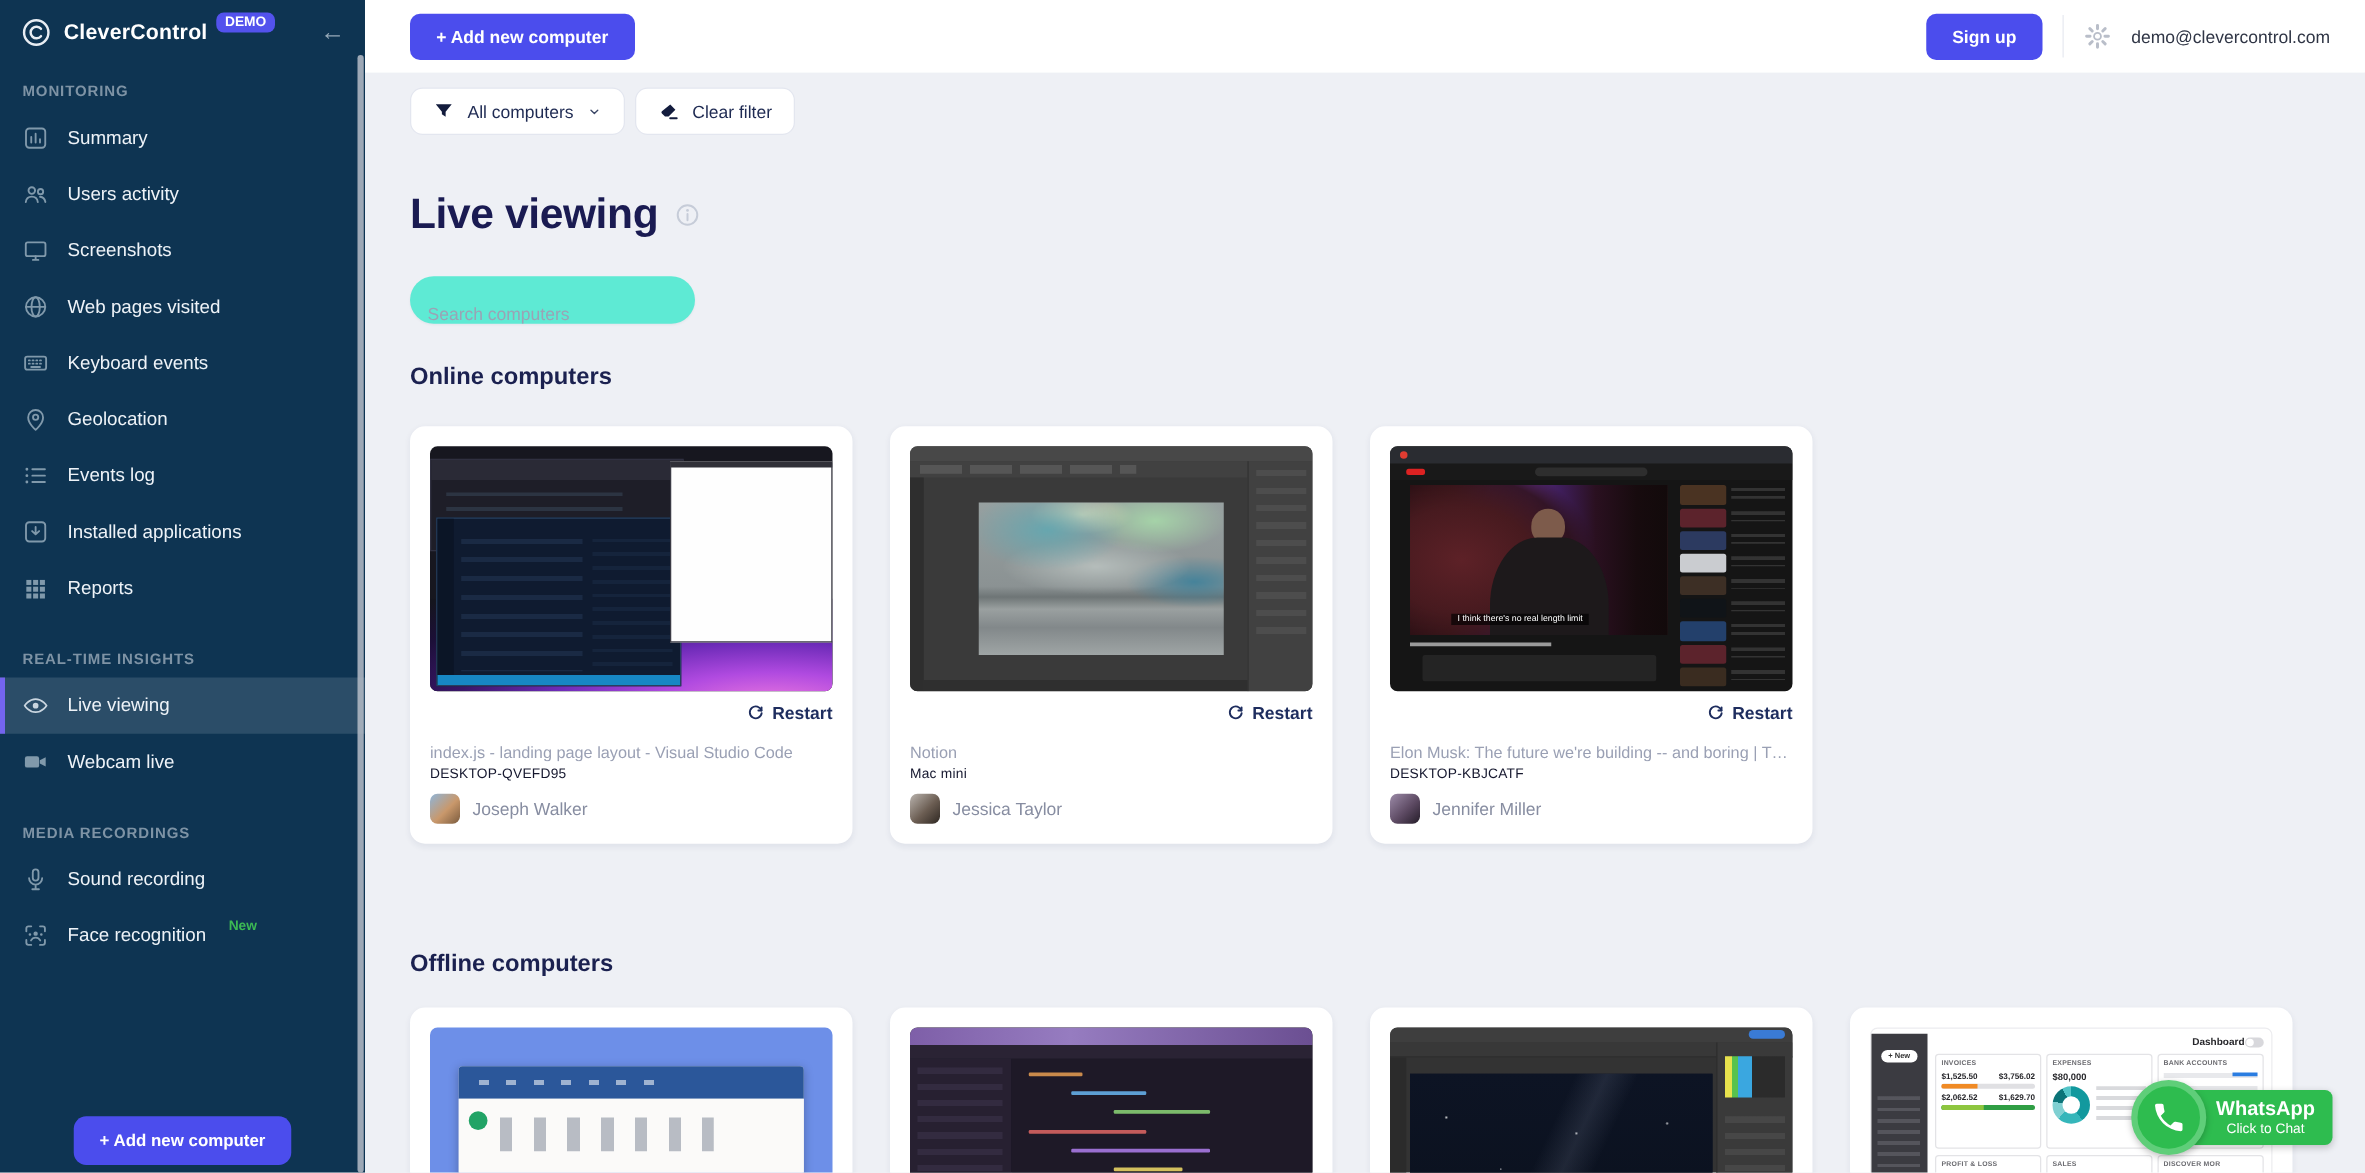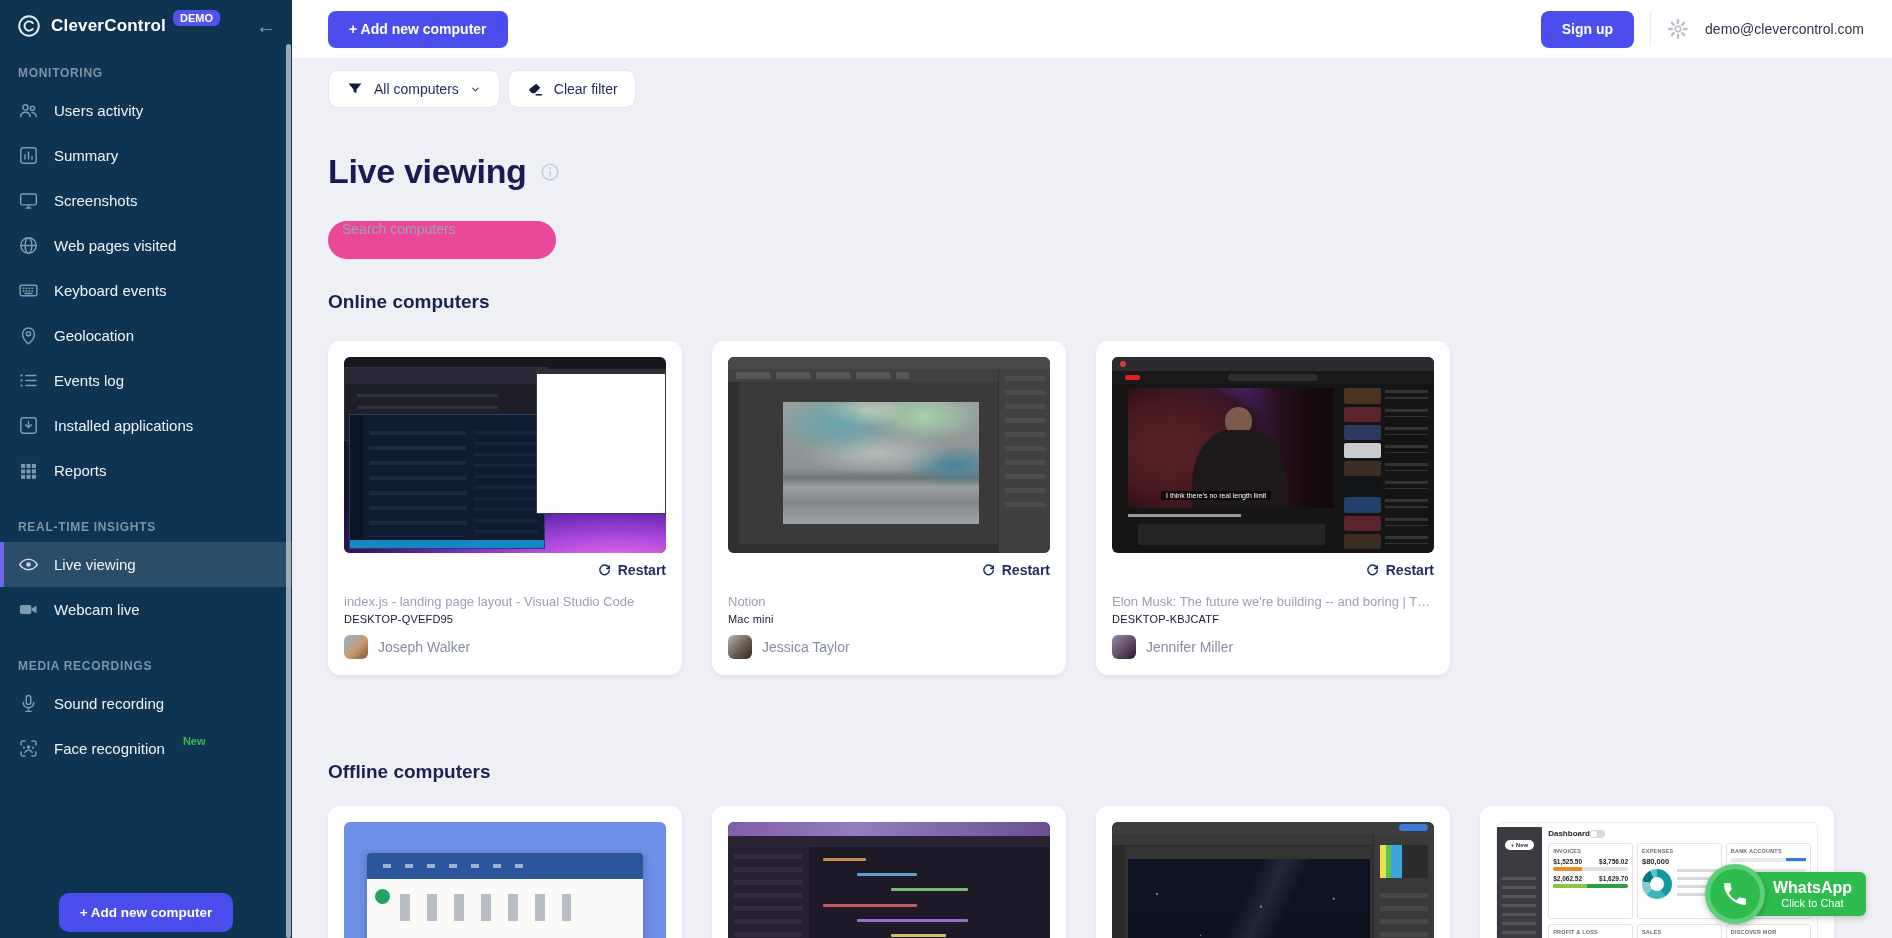--- a/index.html
+++ b/index.html
@@ -41,21 +41,21 @@
   .pill .ic { width:18px; height:18px; color:#131c3d; display:flex; }
   .pill .ic svg { width:100%; height:100%; }
   .pill .chev { width:13px; height:13px; color:#3a4665; display:flex; }
   .pill .chev svg { width:100%; height:100%; }
 
   .title-row { display:flex; align-items:center; gap:13px; margin-top:44px; }
   .page-title { font-size:34px; font-weight:800; color:#1a1b52; letter-spacing:-.3px; }
   .info-ic { width:20px; height:20px; color:#c6ccd8; display:flex; cursor:pointer; }
   .info-ic svg { width:100%; height:100%; }
 
-  .search-box { margin-top:30px; width:228px; height:38px; background:#ec4899; border-radius:19px; display:flex; align-items:flex-start; padding:0 14px; box-shadow:0 1px 2px rgba(16,24,64,.05);gap:36px; }
+  .search-box { margin-top:30px; width:228px; height:38px; background:#5eead4; border-radius:19px; display:flex; align-items:flex-end; padding:0 14px; box-shadow:0 1px 2px rgba(16,24,64,.05);gap:36px; }
   .search-box input { border:none; outline:none; flex:1; font-size:14px; font-family:inherit; color:#333; background:transparent; }
   .search-box input::placeholder { color:#9aa3b5; }
   .search-ic { width:19px; height:19px; color:#1b2f5e; display:flex; }
   .search-ic svg { width:100%; height:100%; }
 
   .section-heading { font-size:19px; font-weight:800; color:#1b2150; }
   .h-online { margin-top:32px; }
   .h-offline { margin-top:86px; }
   .cards-row { display:flex; gap:30px; margin-top:28px; }
   .cards-row.offline { margin-top:23px; }
@@ -168,21 +168,21 @@
     linear-gradient(#0d1424, #0a101c); }
   .a6-panel { top:6%; right:0; bottom:0; width:19%; background:#3a3a3a; border-left:1px solid #2c2c2c; }
   .a6-panel::before { content:""; position:absolute; left:10%; top:6%; width:80%; height:18%; background:linear-gradient(90deg,#e8e24d 0 12%,#58c24d 12% 22%,#3aa7e0 22% 45%,#2b2b2b 45% 100%); }
   .a6-panel::after { content:""; position:absolute; left:10%; top:32%; width:80%; height:52%; background:repeating-linear-gradient(#474747 0 5px, transparent 5px 13px); }
 
   .t-fin { background:#fff; border:1px solid #ececef; }
   .a7-side { left:0; top:2%; bottom:-30%; width:14%; background:#3b3b41; padding-top:6px; text-align:center; }
   .a7-side::after { content:""; position:absolute; left:12%; top:20%; width:76%; height:70%; background:repeating-linear-gradient(#55555c 0 3px, transparent 3px 9px); }
   .a7-new { display:inline-block; background:#fff; border-radius:8px; font-size:6px; color:#333; padding:2px 6px; font-weight:700; }
   .a7-main { left:16%; top:0; right:2%; height:130%; }
-  .a7-titlerow { display:flex; justify-content:flex-start; align-items:center; margin-top:6px; }
+  .a7-titlerow { display:flex; justify-content:flex-end; align-items:center; margin-top:6px; }
   .a7-title { font-size:8px; font-weight:700; color:#26262a; }
   .a7-toggle { width:15px; height:8px; border-radius:4px; background:#d8d8dc; position:relative; }
   .a7-toggle::after { content:""; position:absolute; left:1px; top:1px; width:6px; height:6px; border-radius:50%; background:#fff; }
   .a7-cards { display:flex; gap:4px; margin-top:5px;align-items:flex-end; }
   .a7-card { flex:1; border:1px solid #e3e3e6; border-radius:3px; background:#fff; padding:4px; min-height:76px; position:relative; }
   .a7-lab { font-size:5.5px; color:#6b6b70; font-weight:700; letter-spacing:.2px; white-space:nowrap; overflow:hidden; }
   .a7-amts { display:flex; justify-content:space-between; margin-top:4px; }
   .a7-amts b { font-size:6.5px; color:#26262a; }
   .a7-bar { height:4px; border-radius:2px; background:#e0e0e3; margin-top:2px; position:relative; overflow:hidden; }
   .a7-bar-or::before { content:""; position:absolute; left:0; top:0; bottom:0; width:38%; background:#f08a24; }
@@ -218,36 +218,36 @@
     <span class="brand-name">CleverControl</span>
     <span class="demo-badge">DEMO</span>
     <span class="collapse">←</span>
   </div>
   <div id="side-sections">
       <div class="side-label">MONITORING</div>
       <div class="side-items">
         <div class="side-item">
           <span class="ic">
             <svg viewBox="0 0 24 24" fill="none" stroke="currentColor" stroke-width="1.7" stroke-linecap="round" stroke-linejoin="round">
+              <rect x="3.2" y="3.2" width="17.6" height="17.6" rx="3"></rect>
+              <path d="M8 16v-5M12 16V8M16 16v-3"></path>
+            </svg>
+          </span>
+          <span>Summary</span>
+        </div>
+        <div class="side-item">
+          <span class="ic">
+            <svg viewBox="0 0 24 24" fill="none" stroke="currentColor" stroke-width="1.7" stroke-linecap="round" stroke-linejoin="round">
               <circle cx="8.5" cy="8.5" r="3"></circle>
               <path d="M3 19c.4-3 2.6-5 5.5-5s5.1 2 5.5 5"></path>
               <circle cx="16.5" cy="9.5" r="2.4"></circle>
               <path d="M16 14.2c2.6.2 4.4 1.9 4.9 4.8"></path>
             </svg>
           </span>
           <span>Users activity</span>
-        </div>
-        <div class="side-item">
-          <span class="ic">
-            <svg viewBox="0 0 24 24" fill="none" stroke="currentColor" stroke-width="1.7" stroke-linecap="round" stroke-linejoin="round">
-              <rect x="3.2" y="3.2" width="17.6" height="17.6" rx="3"></rect>
-              <path d="M8 16v-5M12 16V8M16 16v-3"></path>
-            </svg>
-          </span>
-          <span>Summary</span>
         </div>
         <div class="side-item">
           <span class="ic">
             <svg viewBox="0 0 24 24" fill="none" stroke="currentColor" stroke-width="1.7" stroke-linecap="round" stroke-linejoin="round">
               <rect x="3" y="4.5" width="18" height="12.5" rx="1.8"></rect>
               <path d="M9.5 20.5h5M12 17v3.5"></path>
             </svg>
           </span>
           <span>Screenshots</span>
         </div>

